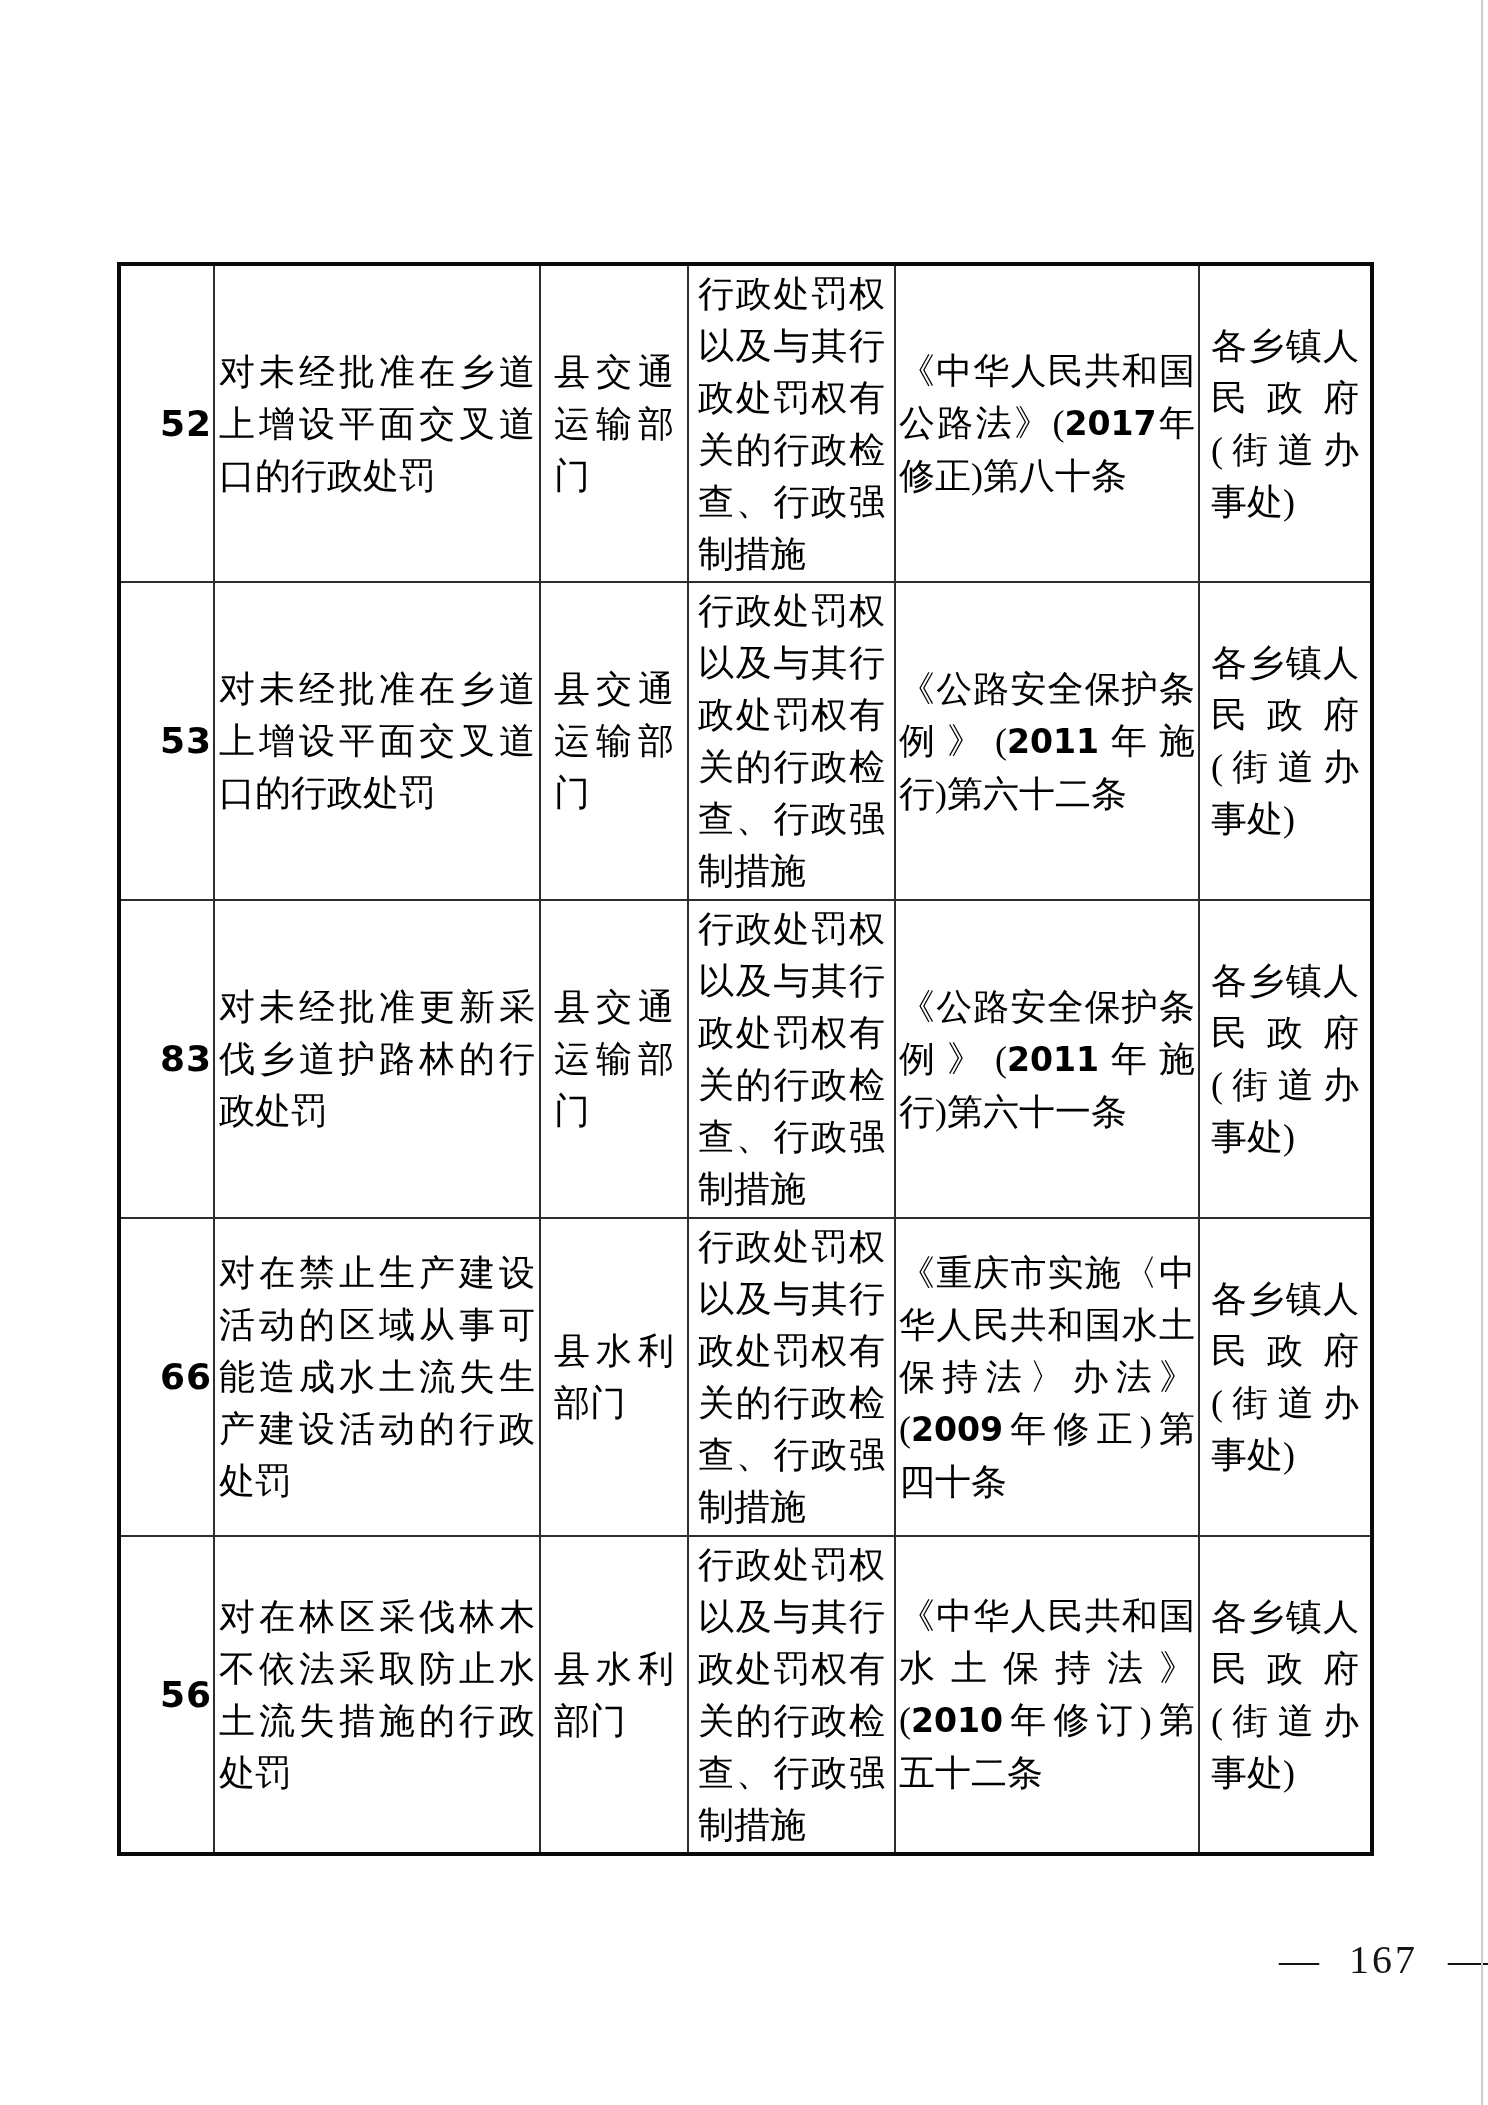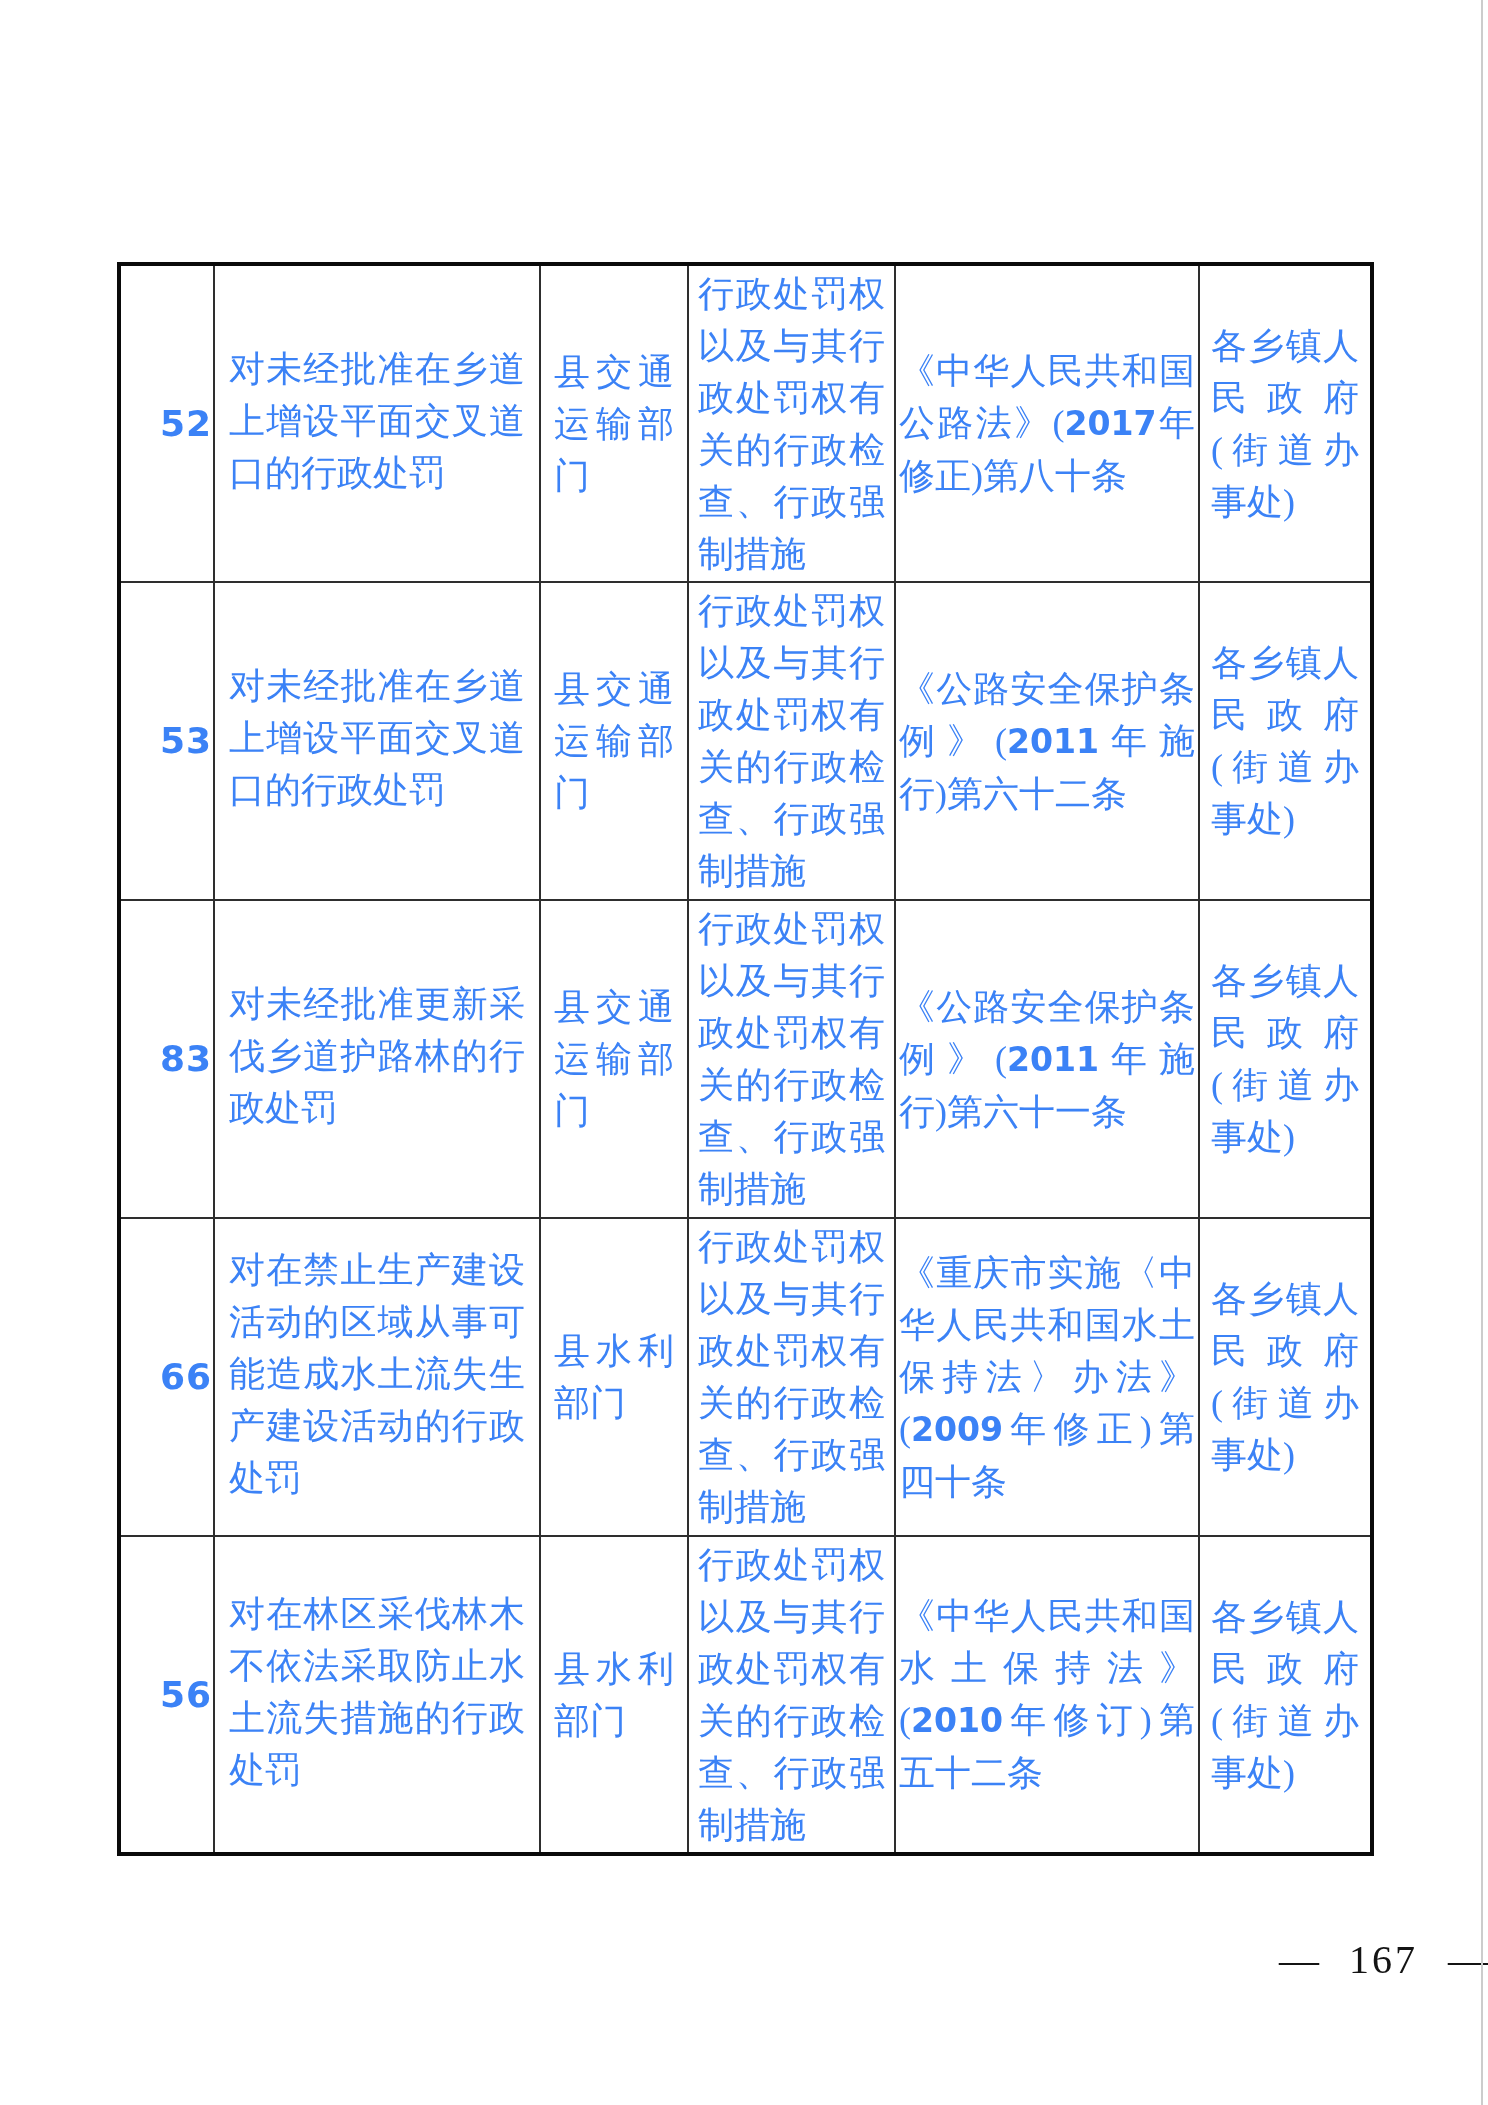--- a/index.html
+++ b/index.html
@@ -29,31 +29,31 @@
     border-collapse: collapse;
     table-layout: fixed;
     border: 4px solid #0a0a0a;
   }
   table.doc-table tr { height: 318px; }
   table.doc-table td {
     border: 2px solid #2e2e2e;
     vertical-align: middle;
     font-size: 36px;
     line-height: 52px;
-    color: #3b82f6;
+    color: #000000;
     overflow: hidden;
   }
   td.cell-num {
     text-align: right;
     font-family: "DejaVu Sans", "Liberation Sans", sans-serif;
     font-size: 42px;
     font-weight: 600;
     letter-spacing: 1px;
   }
-  td.cell-desc   { text-align: justify; text-justify: inter-character; padding: 0 14px; font-family: Liberation Mono, monospace; }
+  td.cell-desc   { text-align: justify; text-justify: inter-character; padding: 0 4px; }
   td.cell-dept   { text-align: justify; text-justify: inter-character; padding: 0 13px; margin-left: 20px; }
   td.cell-powers { text-align: justify; text-justify: inter-character; padding: 0 9px;  line-height: 50px; }
   td.cell-legal  { text-align: justify; text-justify: inter-character; padding: 0 3px;  line-height: 53px; }
   td.cell-impl   { text-align: justify; text-justify: inter-character; padding: 0 11px; line-height: 53px; }
   .year {
     font-family: "DejaVu Sans", "Liberation Sans", sans-serif;
     font-weight: 700;
     font-size: 0.92em;
     letter-spacing: 0;
   }

